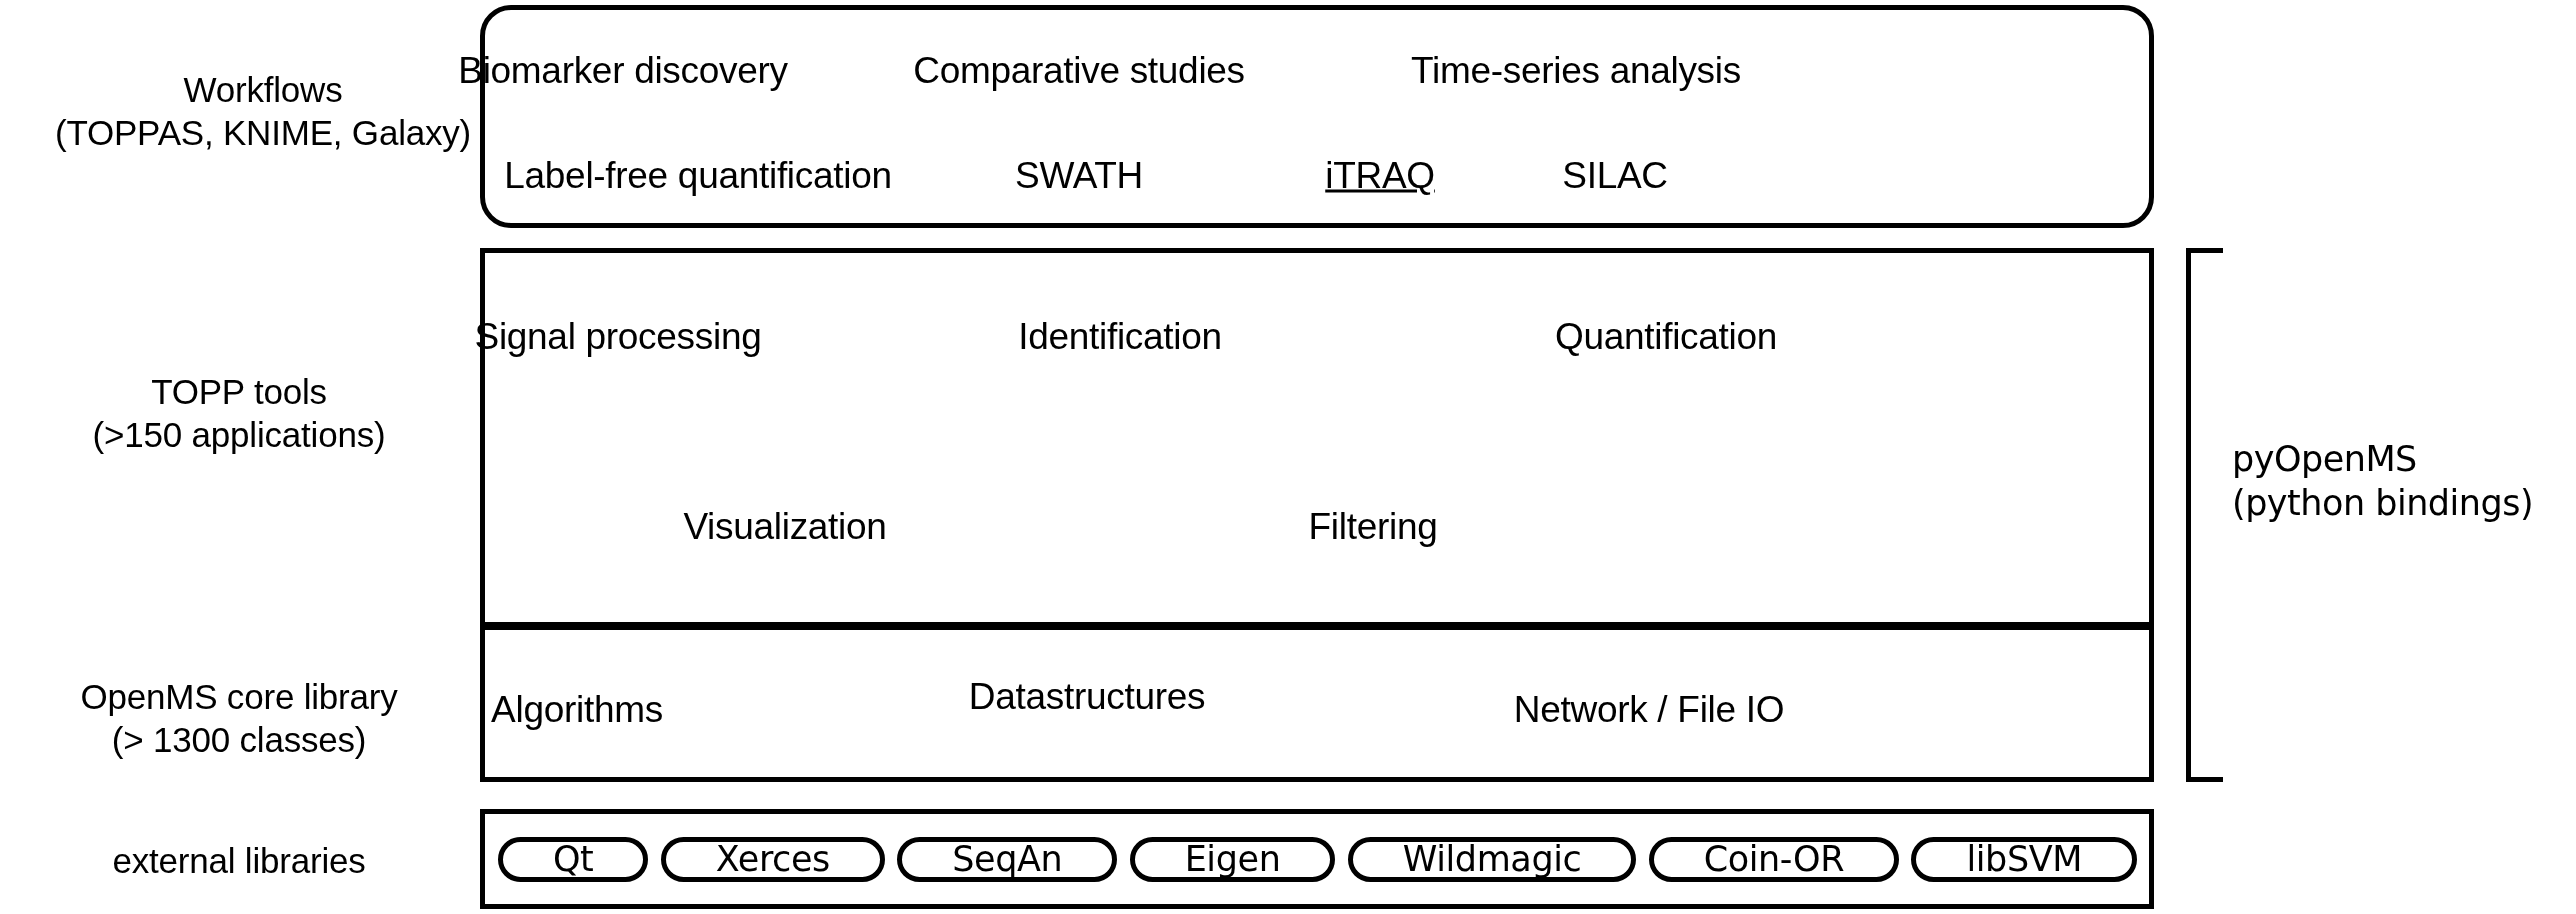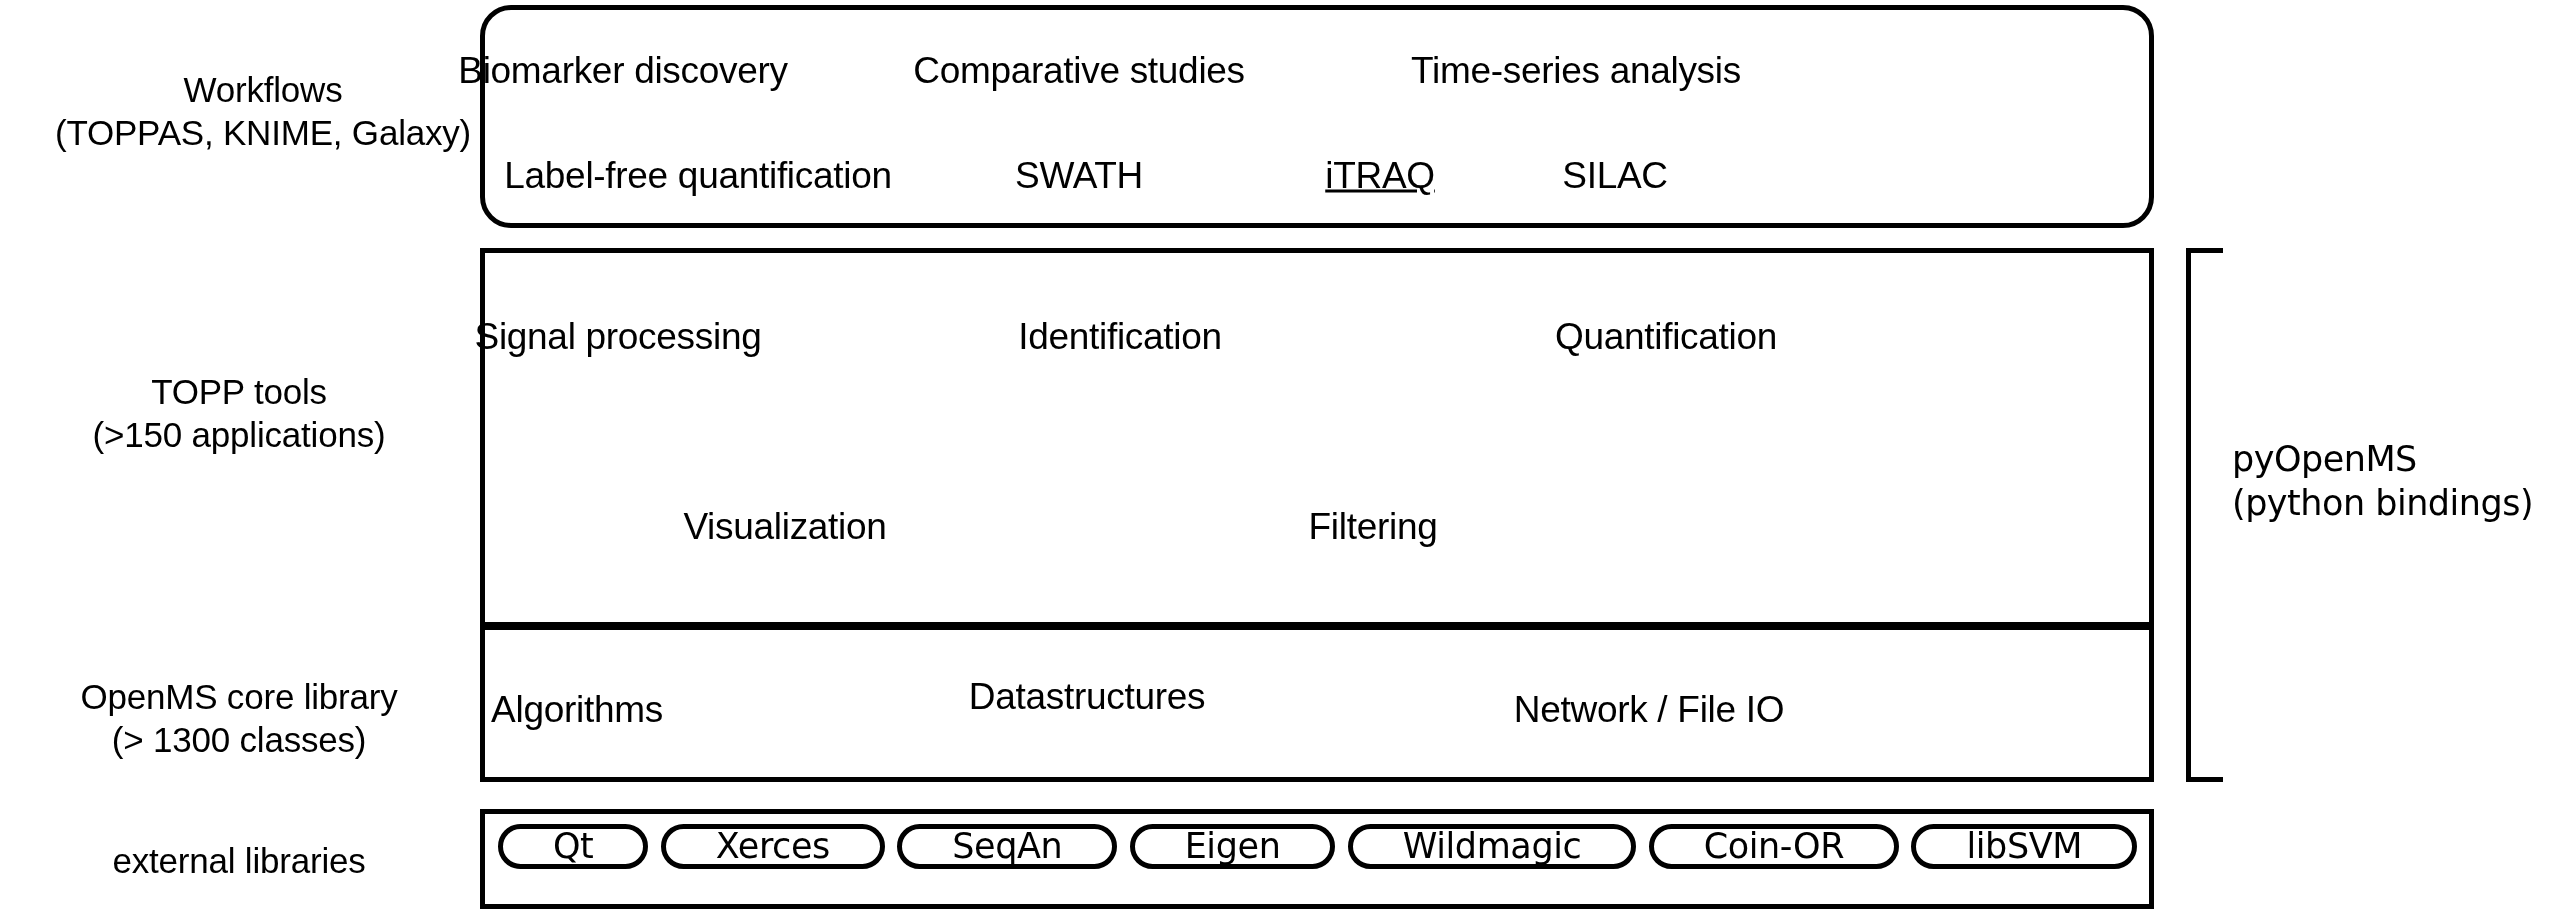--- a/index.html
+++ b/index.html
@@ -78,21 +78,21 @@
   }
 
   
   #pill-strip {
     position: absolute;
     left: 498px;
     top: 824px;
     width: 1639px;
     height: 70px;
     display: flex;
-    align-items: flex-start;
+    align-items: center;
     justify-content: space-between;
     gap: 12.4px;
     box-sizing: border-box;
   }
   .pill {
     flex: 1 1 auto;
     border: 5.3px solid #000;
     border-radius: 39px;
     background: #fff;
     display: flex;

